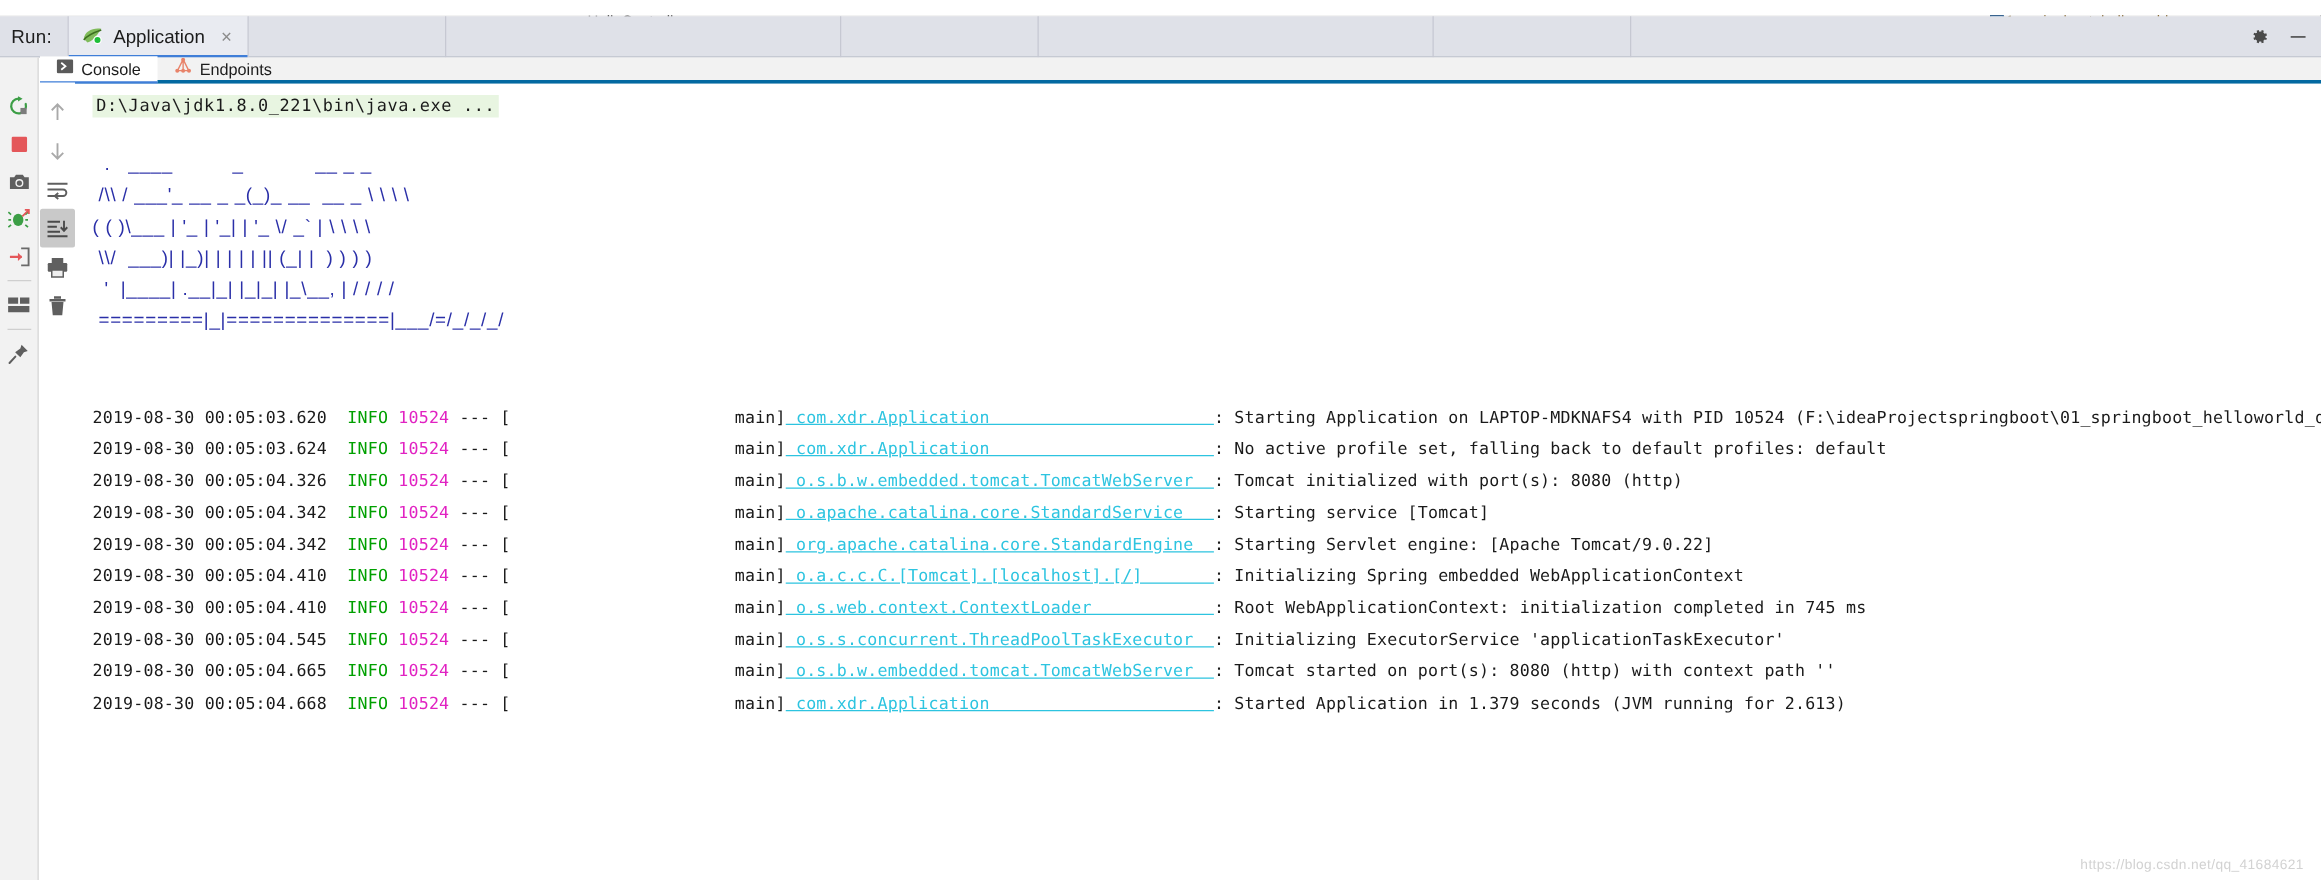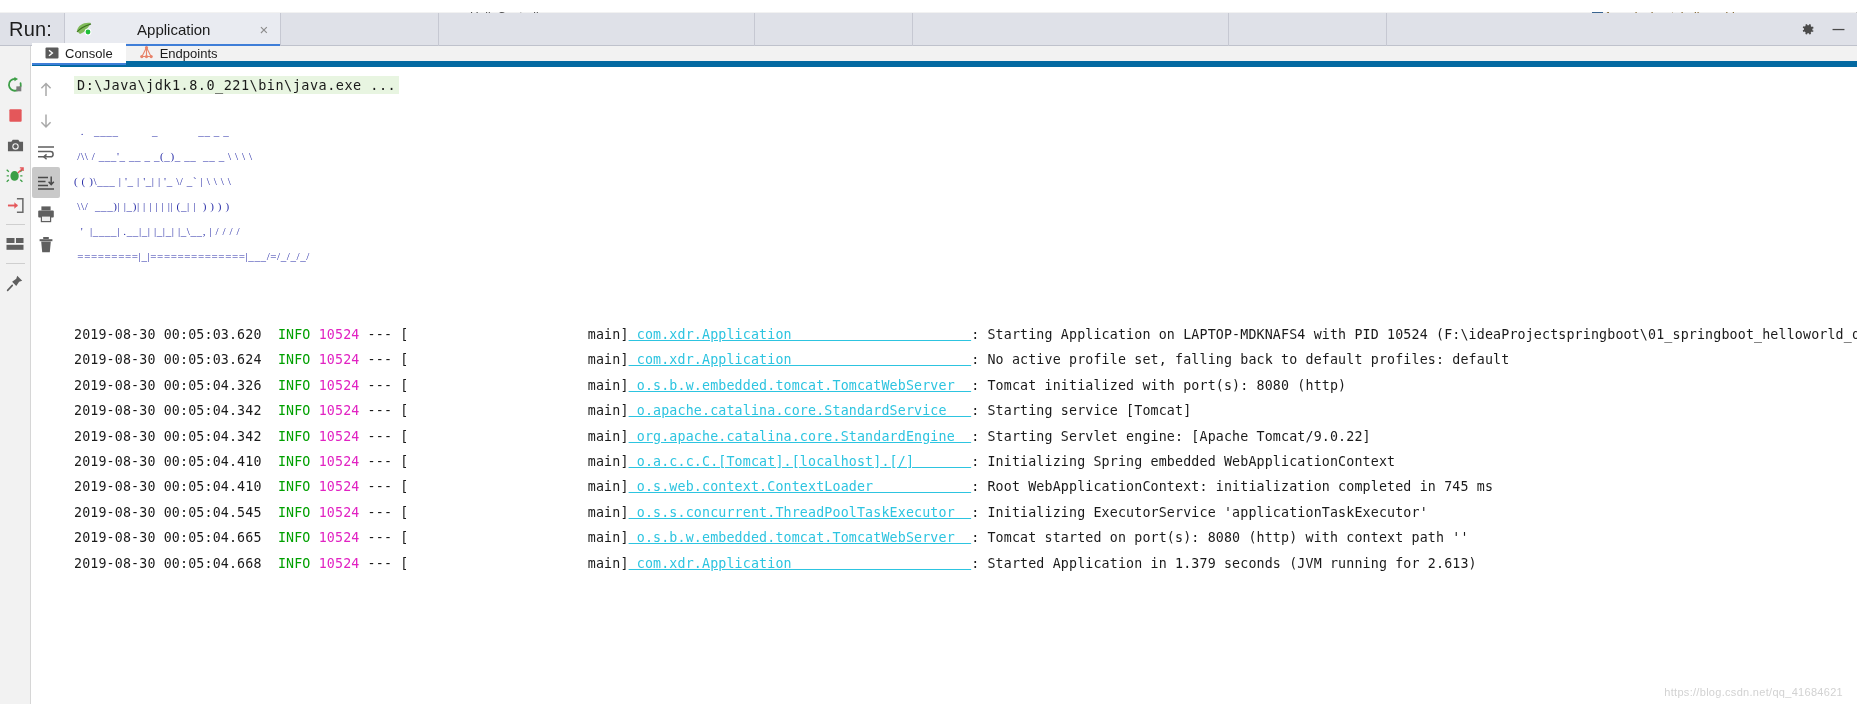--- a/index.html
+++ b/index.html
@@ -25,27 +25,27 @@
     overflow:hidden;
   }
 
   
   .run-bar {
     position:absolute; left:0; top:13px; width:1857px; height:33px;
     background:#dfe1e8; border-bottom:1px solid #bfc2cc;
     display:flex; align-items:center;
   }
   .run-label {
-    font-size:20px; color:#1d1d1d; margin-left:9px; margin-right:12px;
+    font-size:15px; color:#1d1d1d; margin-left:9px; margin-right:12px;
     font-family:"Liberation Sans", sans-serif; letter-spacing:0.2px;
   }
   .run-tab {
     position:relative; height:33px; display:flex; align-items:center;
     padding:0 12px 0 10px; background:#e9eaef;
-    border-left:1px solid #c6c8d2; border-right:1px solid #c6c8d2;gap:36px;
+    border-left:1px solid #c6c8d2; border-right:1px solid #c6c8d2;
   }
   .run-tab.active { background:#e9ebf1; }
   .run-tab.active:after {
     content:""; position:absolute; left:0; right:0; bottom:0; height:2px;
     background:#3f7ed8;
   }
   .run-tab-title {
     font-size:15px; color:#1b1b1b; margin-left:7px; margin-right:13px;
     font-family:"Liberation Sans", sans-serif;
   }
@@ -73,21 +73,21 @@
     position:absolute; left:32px; top:66px; width:28px; height:638px;
     background:#ffffff;
     display:flex; flex-direction:column; align-items:center; padding-top:8px;
   }
   .ct-btn { width:28px; height:31px; display:flex; align-items:center; justify-content:center; }
   .ct-btn.sel { background:#c9c9c9; border-radius:2px; }
 
   
   .sub-tabs {
     position:absolute; left:32px; top:46px; width:1825px; height:21px;
-    background:#f2f2f2; border-bottom:6px solid #0369a1;
+    background:#f2f2f2; border-bottom:3px solid #0369a1;
     display:flex; align-items:center;
   }
   .sub-tab {
     position:relative; height:21px; display:flex; align-items:center;
     gap:6px; padding:0 13px;
   }
   .sub-tab.active { background:#ffffff; }
   .sub-tab.active:after {
     content:""; position:absolute; left:0; right:0; bottom:-1px; height:2px;
     background:#3f7ed8;
@@ -101,23 +101,23 @@
     font-family:"DejaVu Sans Mono", monospace;
   }
   .cmdline {
     position:absolute; left:14px; top:9px;
     background:#e8f5e1; color:#1a1a1a;
     font-size:13.5px; letter-spacing:0.5px; padding:1px 3px;
     white-space:pre; font-family:"DejaVu Sans Mono", monospace;text-align:right;
   }
   .banner {
     position:absolute; left:14px; top:52px;
-    color:#2a2fa8; font-size:11px; line-height:25px;
+    color:#2a2fa8; font-size:15px; line-height:25px;
     white-space:pre; letter-spacing:0.6px;
-    font-family:Liberation Serif, serif;
+    font-family:Liberation Sans, sans-serif;
   }
   .bootver {
     position:absolute; left:14px; top:208px;
     font-size:13.5px; white-space:pre; letter-spacing:0.5px;
     font-family:"DejaVu Sans Mono", monospace;
   }
   .bootver .sb { color:#00a000; }
   .bootver .vv { color:#1a1a1a; }
 
   .logs {

